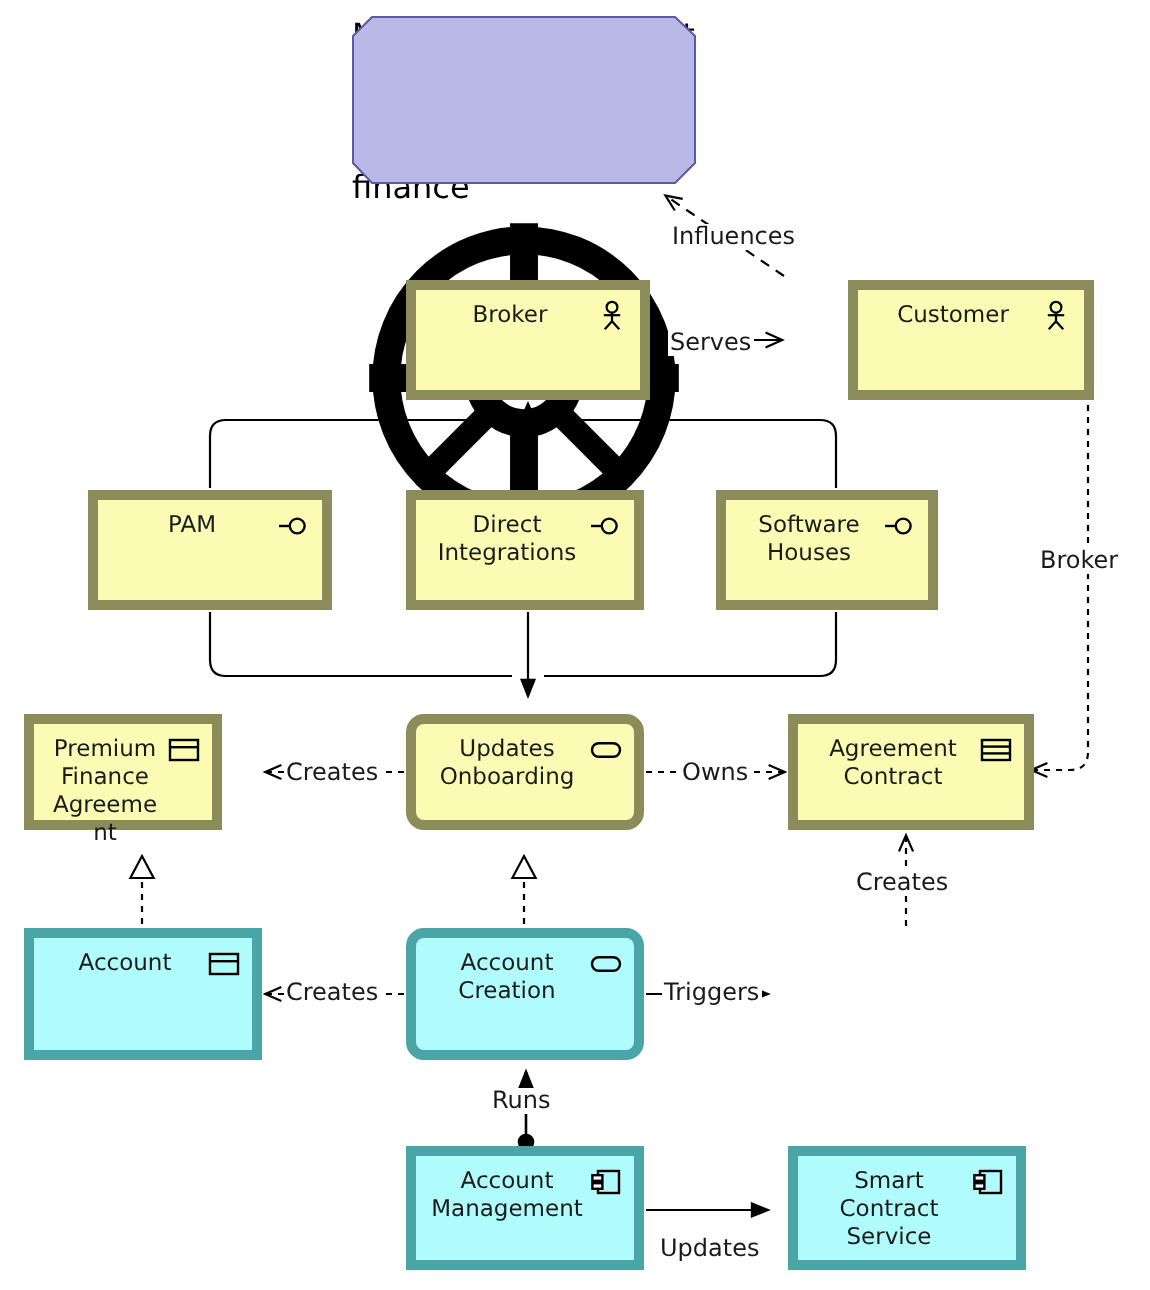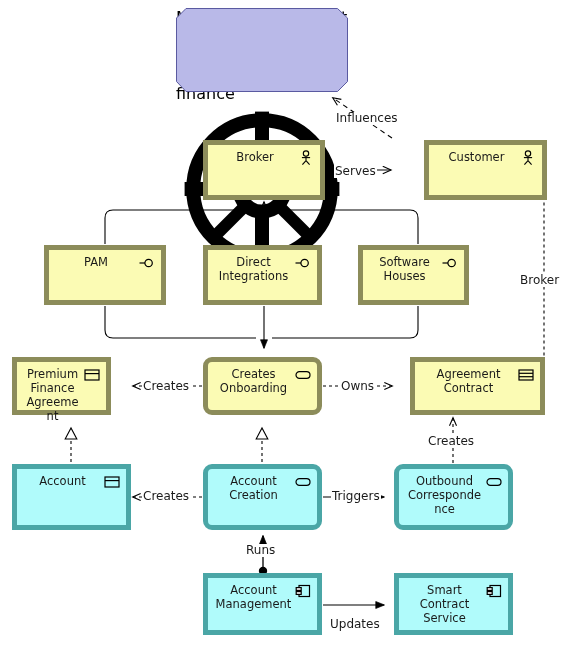--- a/index.html
+++ b/index.html
@@ -147,27 +147,27 @@
 
   <div class="node business" style="left:12px;top:357px;width:99px;height:58px;">
     <div class="label">Premium Finance Agreement</div>
     <svg class="ico" viewBox="0 0 16 16">
       <rect x="1" y="3" width="14" height="10" fill="none" stroke="#000" stroke-width="1.2"></rect>
       <line x1="1" y1="6.6" x2="15" y2="6.6" stroke="#000" stroke-width="1.2"></line>
     </svg>
   </div>
 
   <div class="node business rounded" style="left:203px;top:357px;width:119px;height:58px;">
-    <div class="label">Creates Onboarding</div>
+    <div class="label">Updates Onboarding</div>
     <svg class="ico" viewBox="0 0 16 16">
       <rect x="1" y="4.6" width="14" height="6.8" rx="3.4" fill="none" stroke="#000" stroke-width="1.2"></rect>
     </svg>
   </div>
 
-  <div class="node business" style="left:410px;top:357px;width:135px;height:58px;">
+  <div class="node business" style="left:394px;top:357px;width:123px;height:58px;">
     <div class="label">Agreement Contract</div>
     <svg class="ico" viewBox="0 0 16 16">
       <rect x="1" y="3" width="14" height="10" fill="none" stroke="#000" stroke-width="1.2"></rect>
       <line x1="1" y1="6.3" x2="15" y2="6.3" stroke="#000" stroke-width="1.2"></line>
       <line x1="1" y1="9.7" x2="15" y2="9.7" stroke="#000" stroke-width="1.2"></line>
     </svg>
   </div>
 
   <div class="node application" style="left:12px;top:464px;width:119px;height:66px;">
     <div class="label">Account</div>
@@ -177,26 +177,20 @@
     </svg>
   </div>
 
   <div class="node application rounded" style="left:203px;top:464px;width:119px;height:66px;">
     <div class="label">Account Creation</div>
     <svg class="ico" viewBox="0 0 16 16">
       <rect x="1" y="4.6" width="14" height="6.8" rx="3.4" fill="none" stroke="#000" stroke-width="1.2"></rect>
     </svg>
   </div>
 
-  <div class="node application rounded" style="left:394px;top:464px;width:119px;height:66px;">
-    <div class="label">Outbound Correspondence</div>
-    <svg class="ico" viewBox="0 0 16 16">
-      <rect x="1" y="4.6" width="14" height="6.8" rx="3.4" fill="none" stroke="#000" stroke-width="1.2"></rect>
-    </svg>
-  </div>
 
   <div class="node application" style="left:203px;top:573px;width:119px;height:62px;">
     <div class="label">Account Management</div>
     <svg class="ico" viewBox="0 0 16 16">
       <rect x="4" y="2.5" width="10.5" height="11" fill="none" stroke="#000" stroke-width="1.2"></rect>
       <rect x="1.2" y="4.6" width="5" height="2.8" fill="#fff" stroke="#000" stroke-width="1.2"></rect>
       <rect x="1.2" y="8.6" width="5" height="2.8" fill="#fff" stroke="#000" stroke-width="1.2"></rect>
     </svg>
   </div>
 

